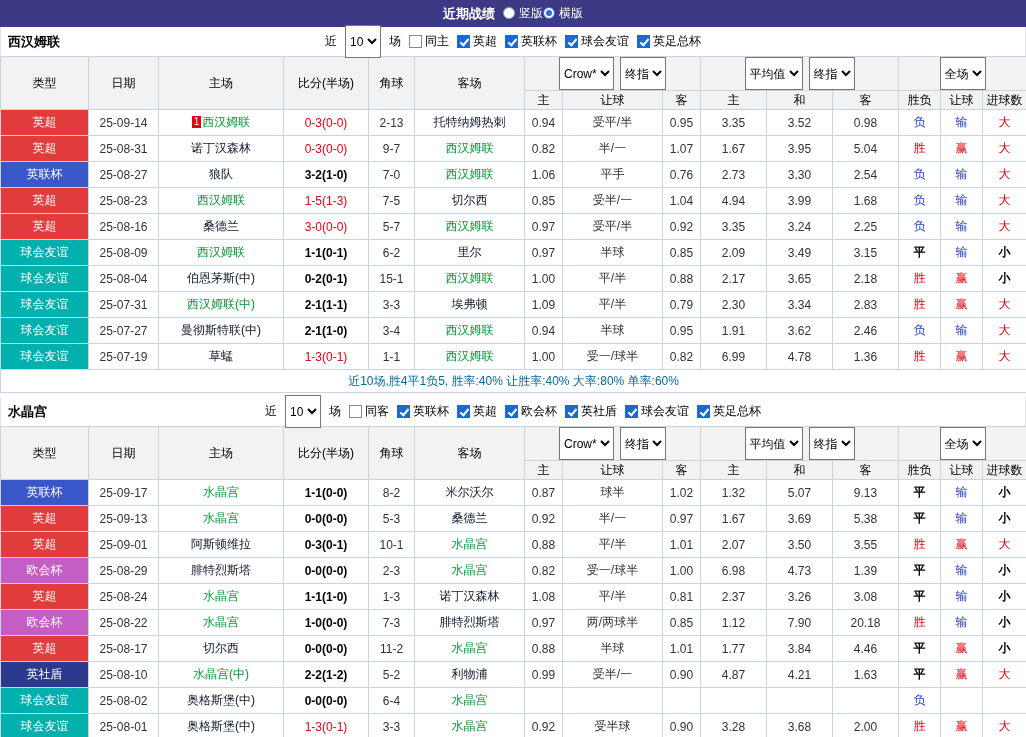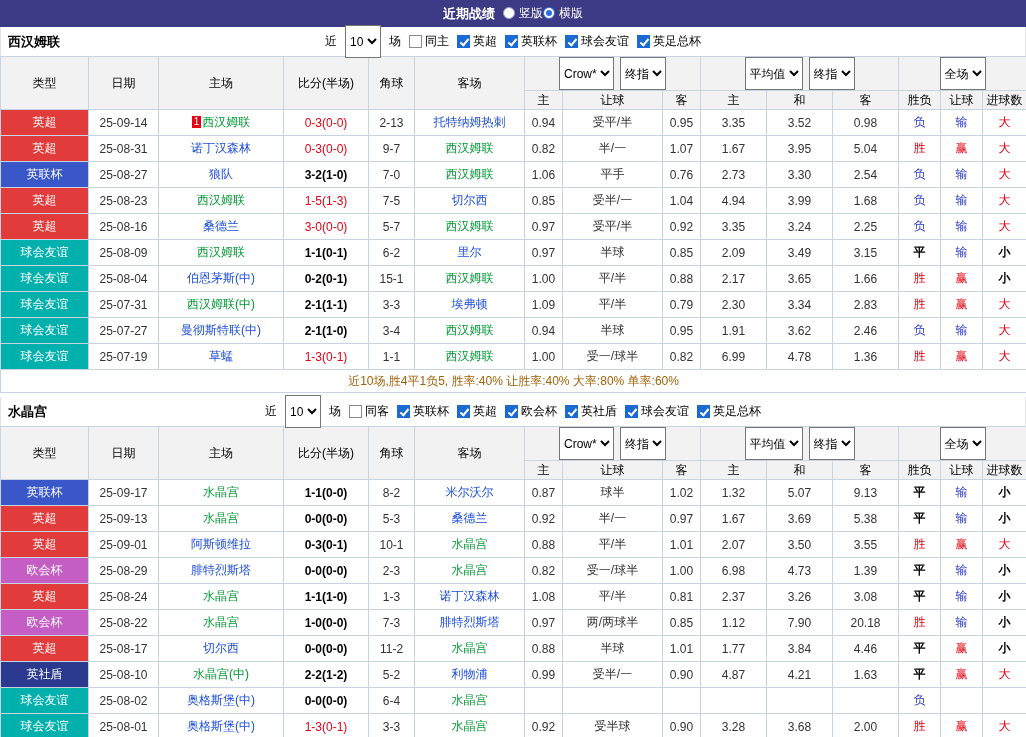--- a/index.html
+++ b/index.html
@@ -73,32 +73,32 @@
     white-space: nowrap;
     overflow: hidden;
   }
   .stats-table thead th { background: #f2f2f2; font-weight: normal; color: #000; }
   th.h1 { height: 25px; }
   th.h2 { height: 19px; }
   .hsel { height: 33px; margin: 0 3px; }
   td { height: 26px; }
   td.type-cell { color: #fff; }
   td.date-cell, td.corner-cell { color: #333; margin-top: 12px; }
-  .team-plain { color: #1d4ed8; }
+  .team-plain { color: #0f172a; }
   .team-green { color: #009933; }
   .c-red { color: #e60012; }
   .c-green { color: #000000; font-weight: bold; }
   .c-blue { color: #2b3cc4; }
   td.odds { color: #333; }
   .rank-badge {
     display: inline-block; background: #e60012; color: #fff;
     font-size: 10px; line-height: 12px; padding: 0 2px; margin-right: 1px;
     vertical-align: 1px;
   }
-  td.summary { height: 23px; color: #a16207; background: #fff; }
+  td.summary { height: 23px; color: #0369a1; background: #fff; }
 </style>
 </head>
 <body>
 
 <div class="topbar">
   <span class="topbar-title">近期战绩</span>
   <span id="radio-group"><label class="radio-opt">
         <span class="radio-circle"></span>
         <span>竖版</span>
       </label><label class="radio-opt">
@@ -287,21 +287,21 @@
             <td class="date-cell">25-08-04</td>
             <td class="team-cell"><span class="team-plain">伯恩茅斯(中)</span></td>
             <td class="score-cell c-green">0-2(0-1)</td>
             <td class="corner-cell">15-1</td>
             <td class="team-cell"><span class="team-green">西汉姆联</span></td>
             <td class="odds">1.00</td>
             <td class="odds">平/半</td>
             <td class="odds">0.88</td>
             <td class="odds">2.17</td>
             <td class="odds">3.65</td>
-            <td class="odds">1.66</td>
+            <td class="odds">2.18</td>
             <td class="res c-red">胜</td>
             <td class="res c-red">赢</td>
             <td class="res c-green">小</td>
           </tr>
           <tr class="row">
             <td class="type-cell" style="background: rgb(0, 176, 172);">球会友谊</td>
             <td class="date-cell">25-07-31</td>
             <td class="team-cell"><span class="team-green">西汉姆联(中)</span></td>
             <td class="score-cell c-green">2-1(1-1)</td>
             <td class="corner-cell">3-3</td>

